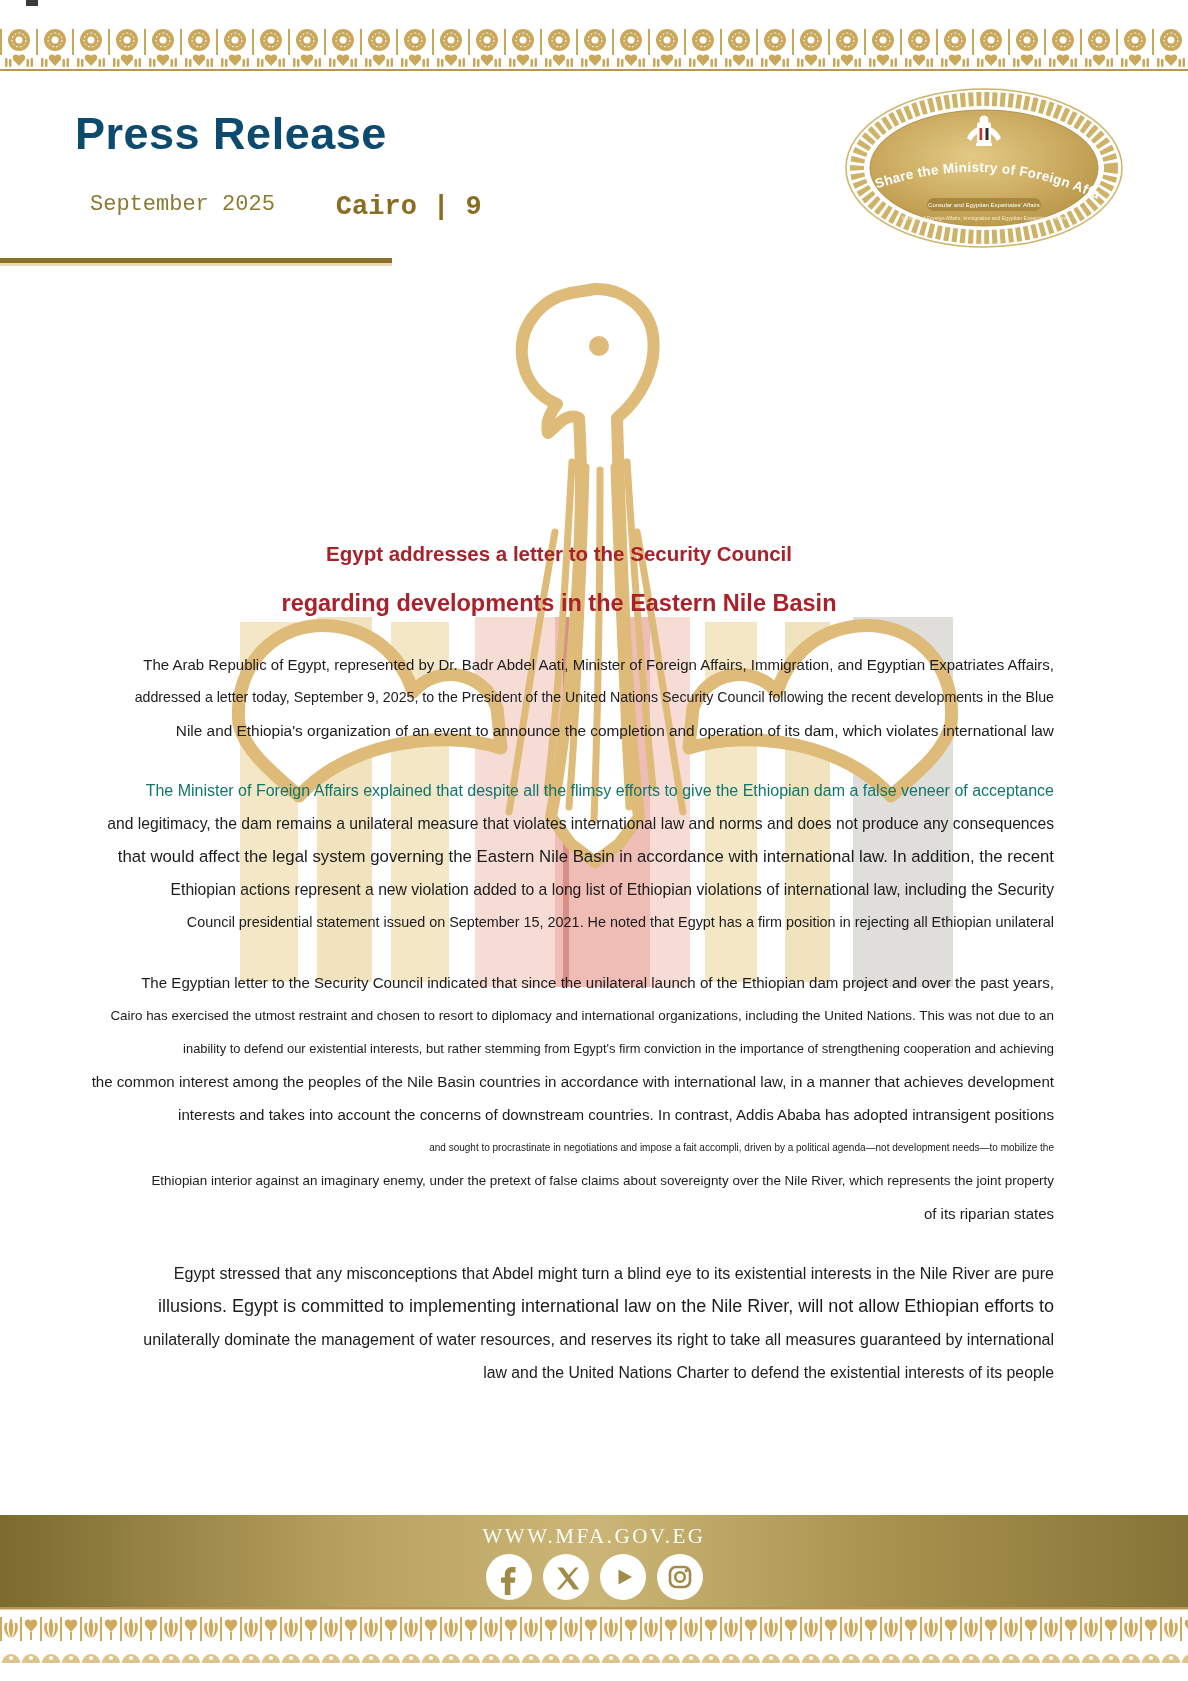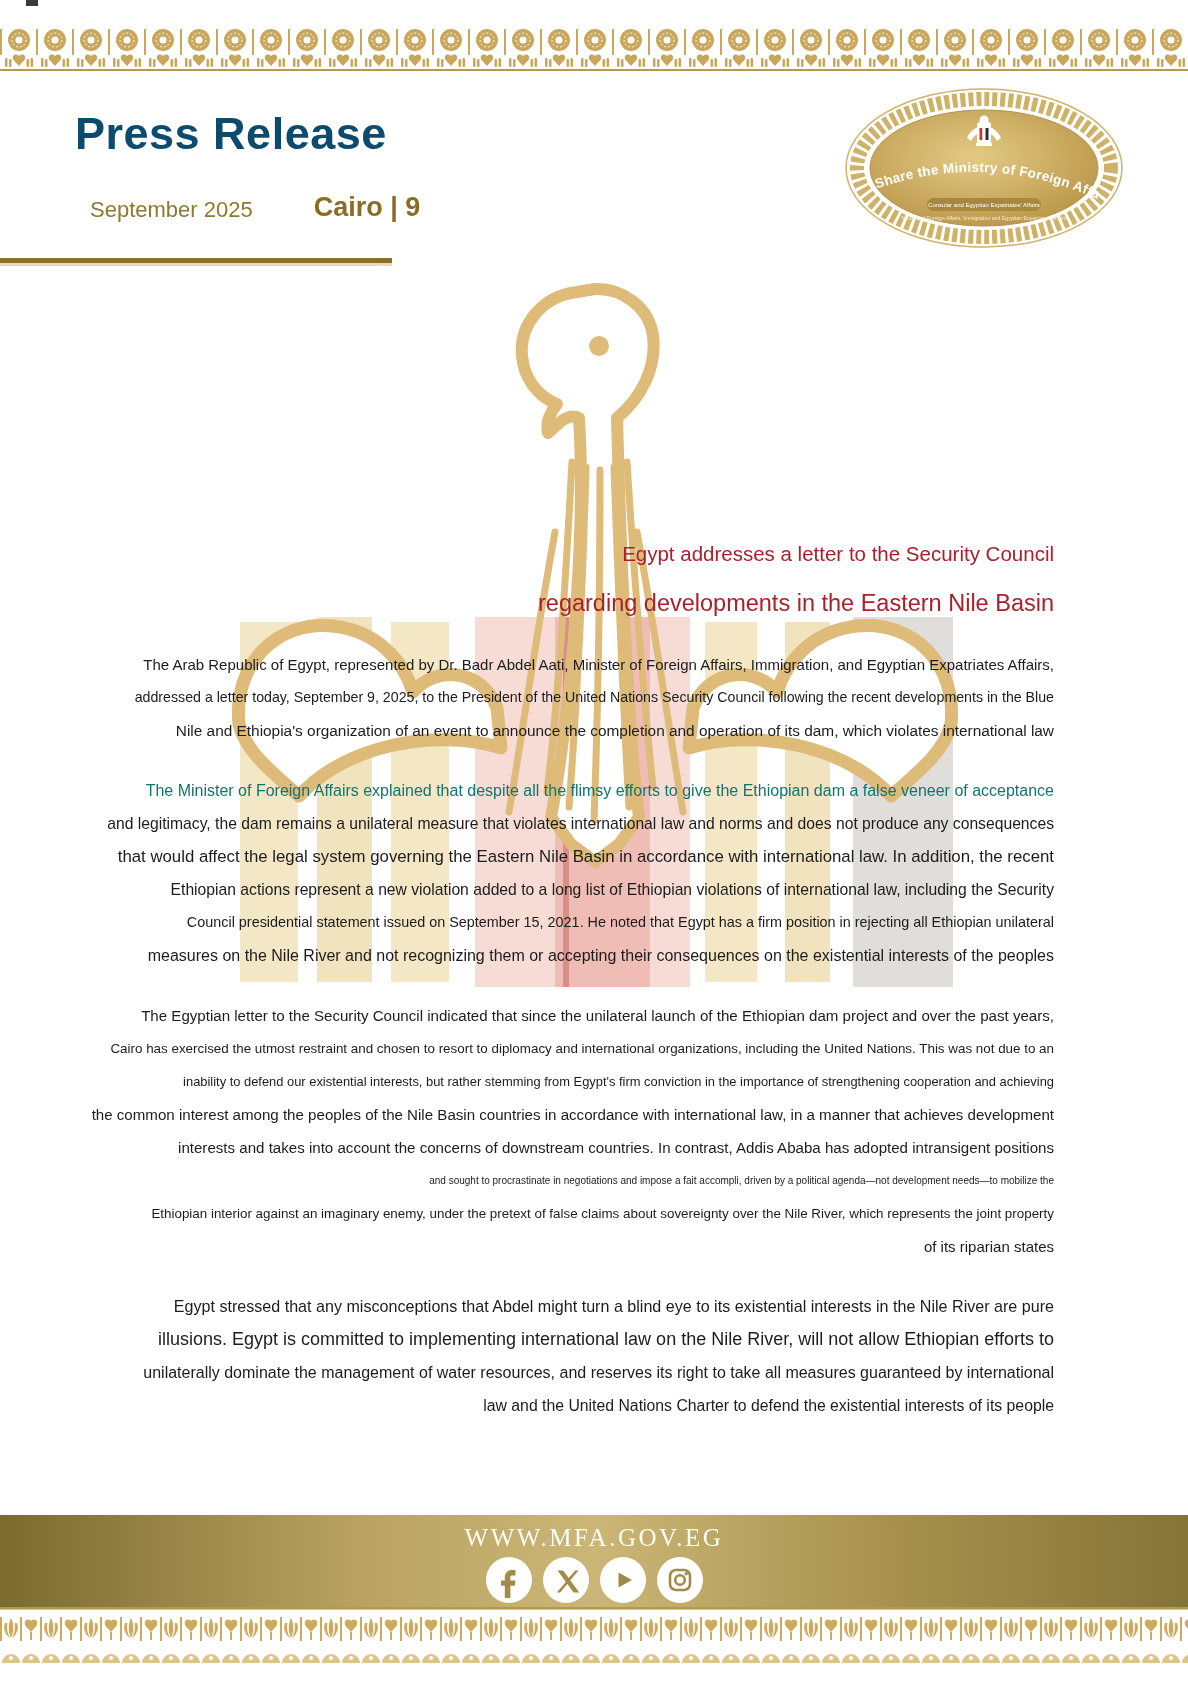--- a/index.html
+++ b/index.html
@@ -9,49 +9,49 @@
   
   .corner-mark{position:absolute;left:26px;top:0;width:12px;height:6px;background:#3a3a3a;}
 
   
   .border-top{position:absolute;left:0;top:25px;width:1188px;height:46px;}
   .border-bottom{position:absolute;left:0;top:1607px;width:1188px;height:56px;}
 
   
   .title{position:absolute;left:75px;top:108px;font-size:45px;font-weight:600;
          letter-spacing:.5px;color:#0c4a6e;}
-  .date-row{position:absolute;left:90px;top:192px;display:flex;align-items:flex-end;}
+  .date-row{position:absolute;left:90px;top:192px;display:flex;align-items:flex-start;font-family:Liberation Mono, monospace;}
   .date{font-size:22px;font-weight:500;color:#8c7a33;}
   .city{font-size:27px;font-weight:600;color:#8a6c22;margin-left:61px;}
   .rule{position:absolute;left:0;top:258px;width:392px;height:5px;background:#8a7028;
         box-shadow:0 3px 0 rgba(201,176,106,.45);}
 
   
   .logo{position:absolute;left:843px;top:86px;width:282px;height:164px;}
 
   
   .watermark{position:absolute;left:225px;top:272px;width:740px;height:740px;z-index:0;}
 
   
-  .h1,.h2{position:absolute;left:64px;width:990px;text-align:right;color:#a9212a;
-          font-weight:400;z-index:2;}
+  .h1,.h2{position:absolute;left:64px;width:990px;text-align:center;color:#a9212a;
+          font-weight:700;z-index:2;}
   .h1{top:542px;font-size:20.5px;}
   .h2{top:590px;font-size:23.5px;}
 
   
   .content{position:absolute;left:64px;top:648px;width:990px;z-index:2;}
   .para{margin:0 0 27px 0;}
   .line{line-height:33px;text-align:right;white-space:nowrap;}
   .muted{color:#0f766e;}
 
   
   .footer-band{position:absolute;left:0;top:1515px;width:1188px;height:92px;z-index:3;
     background:linear-gradient(90deg,#7b6b2f 0%,#b9a261 30%,#cbb677 50%,#a8914e 75%,#857437 100%);}
   .site{margin-top:9px;text-align:center;font-family:"Liberation Serif","DejaVu Serif",serif;
-        font-size:25px;letter-spacing:2.5px;color:#fdfdf8;}
+        font-size:21px;letter-spacing:2.5px;color:#fdfdf8;}
   .socials{margin-top:5px;display:flex;justify-content:center;gap:11px;}
   .soc{display:block;width:46px;height:46px;cursor:pointer;text-decoration:none;}
 </style>
 </head>
 <body>
 
 <div class="page">
 
   <div class="corner-mark"></div>
 
@@ -153,21 +153,20 @@
       <div class="line" style="font-size:15px">The Arab Republic of Egypt, represented by Dr. Badr Abdel Aati, Minister of Foreign Affairs, Immigration, and Egyptian Expatriates Affairs,</div>
       <div class="line" style="font-size:14.2px">addressed a letter today, September 9, 2025, to the President of the United Nations Security Council following the recent developments in the Blue</div>
       <div class="line" style="font-size:15.4px">Nile and Ethiopia's organization of an event to announce the completion and operation of its dam, which violates international law</div>
     </div>
     <div class="para">
       <div class="line muted" style="font-size:16px">The Minister of Foreign Affairs explained that despite all the flimsy efforts to give the Ethiopian dam a false veneer of acceptance</div>
       <div class="line" style="font-size:15.7px">and legitimacy, the dam remains a unilateral measure that violates international law and norms and does not produce any consequences</div>
       <div class="line" style="font-size:16.8px">that would affect the legal system governing the Eastern Nile Basin in accordance with international law. In addition, the recent</div>
       <div class="line" style="font-size:15.7px">Ethiopian actions represent a new violation added to a long list of Ethiopian violations of international law, including the Security</div>
       <div class="line" style="font-size:14.4px">Council presidential statement issued on September 15, 2021. He noted that Egypt has a firm position in rejecting all Ethiopian unilateral</div>
-      <div class="line" style="font-size:16px">measures on the Nile River and not recognizing them or accepting their consequences on the existential interests of the peoples</div>
     </div>
     <div class="para">
       <div class="line" style="font-size:15.1px">The Egyptian letter to the Security Council indicated that since the unilateral launch of the Ethiopian dam project and over the past years,</div>
       <div class="line" style="font-size:13.4px">Cairo has exercised the utmost restraint and chosen to resort to diplomacy and international organizations, including the United Nations. This was not due to an</div>
       <div class="line" style="font-size:12.9px">inability to defend our existential interests, but rather stemming from Egypt's firm conviction in the importance of strengthening cooperation and achieving</div>
       <div class="line" style="font-size:15.1px">the common interest among the peoples of the Nile Basin countries in accordance with international law, in a manner that achieves development</div>
       <div class="line" style="font-size:15.1px">interests and takes into account the concerns of downstream countries. In contrast, Addis Ababa has adopted intransigent positions</div>
       <div class="line" style="font-size:10px">and sought to procrastinate in negotiations and impose a fait accompli, driven by a political agenda—not development needs—to mobilize the</div>
       <div class="line" style="font-size:13.4px">Ethiopian interior against an imaginary enemy, under the pretext of false claims about sovereignty over the Nile River, which represents the joint property</div>
       <div class="line" style="font-size:15px">of its riparian states</div>

